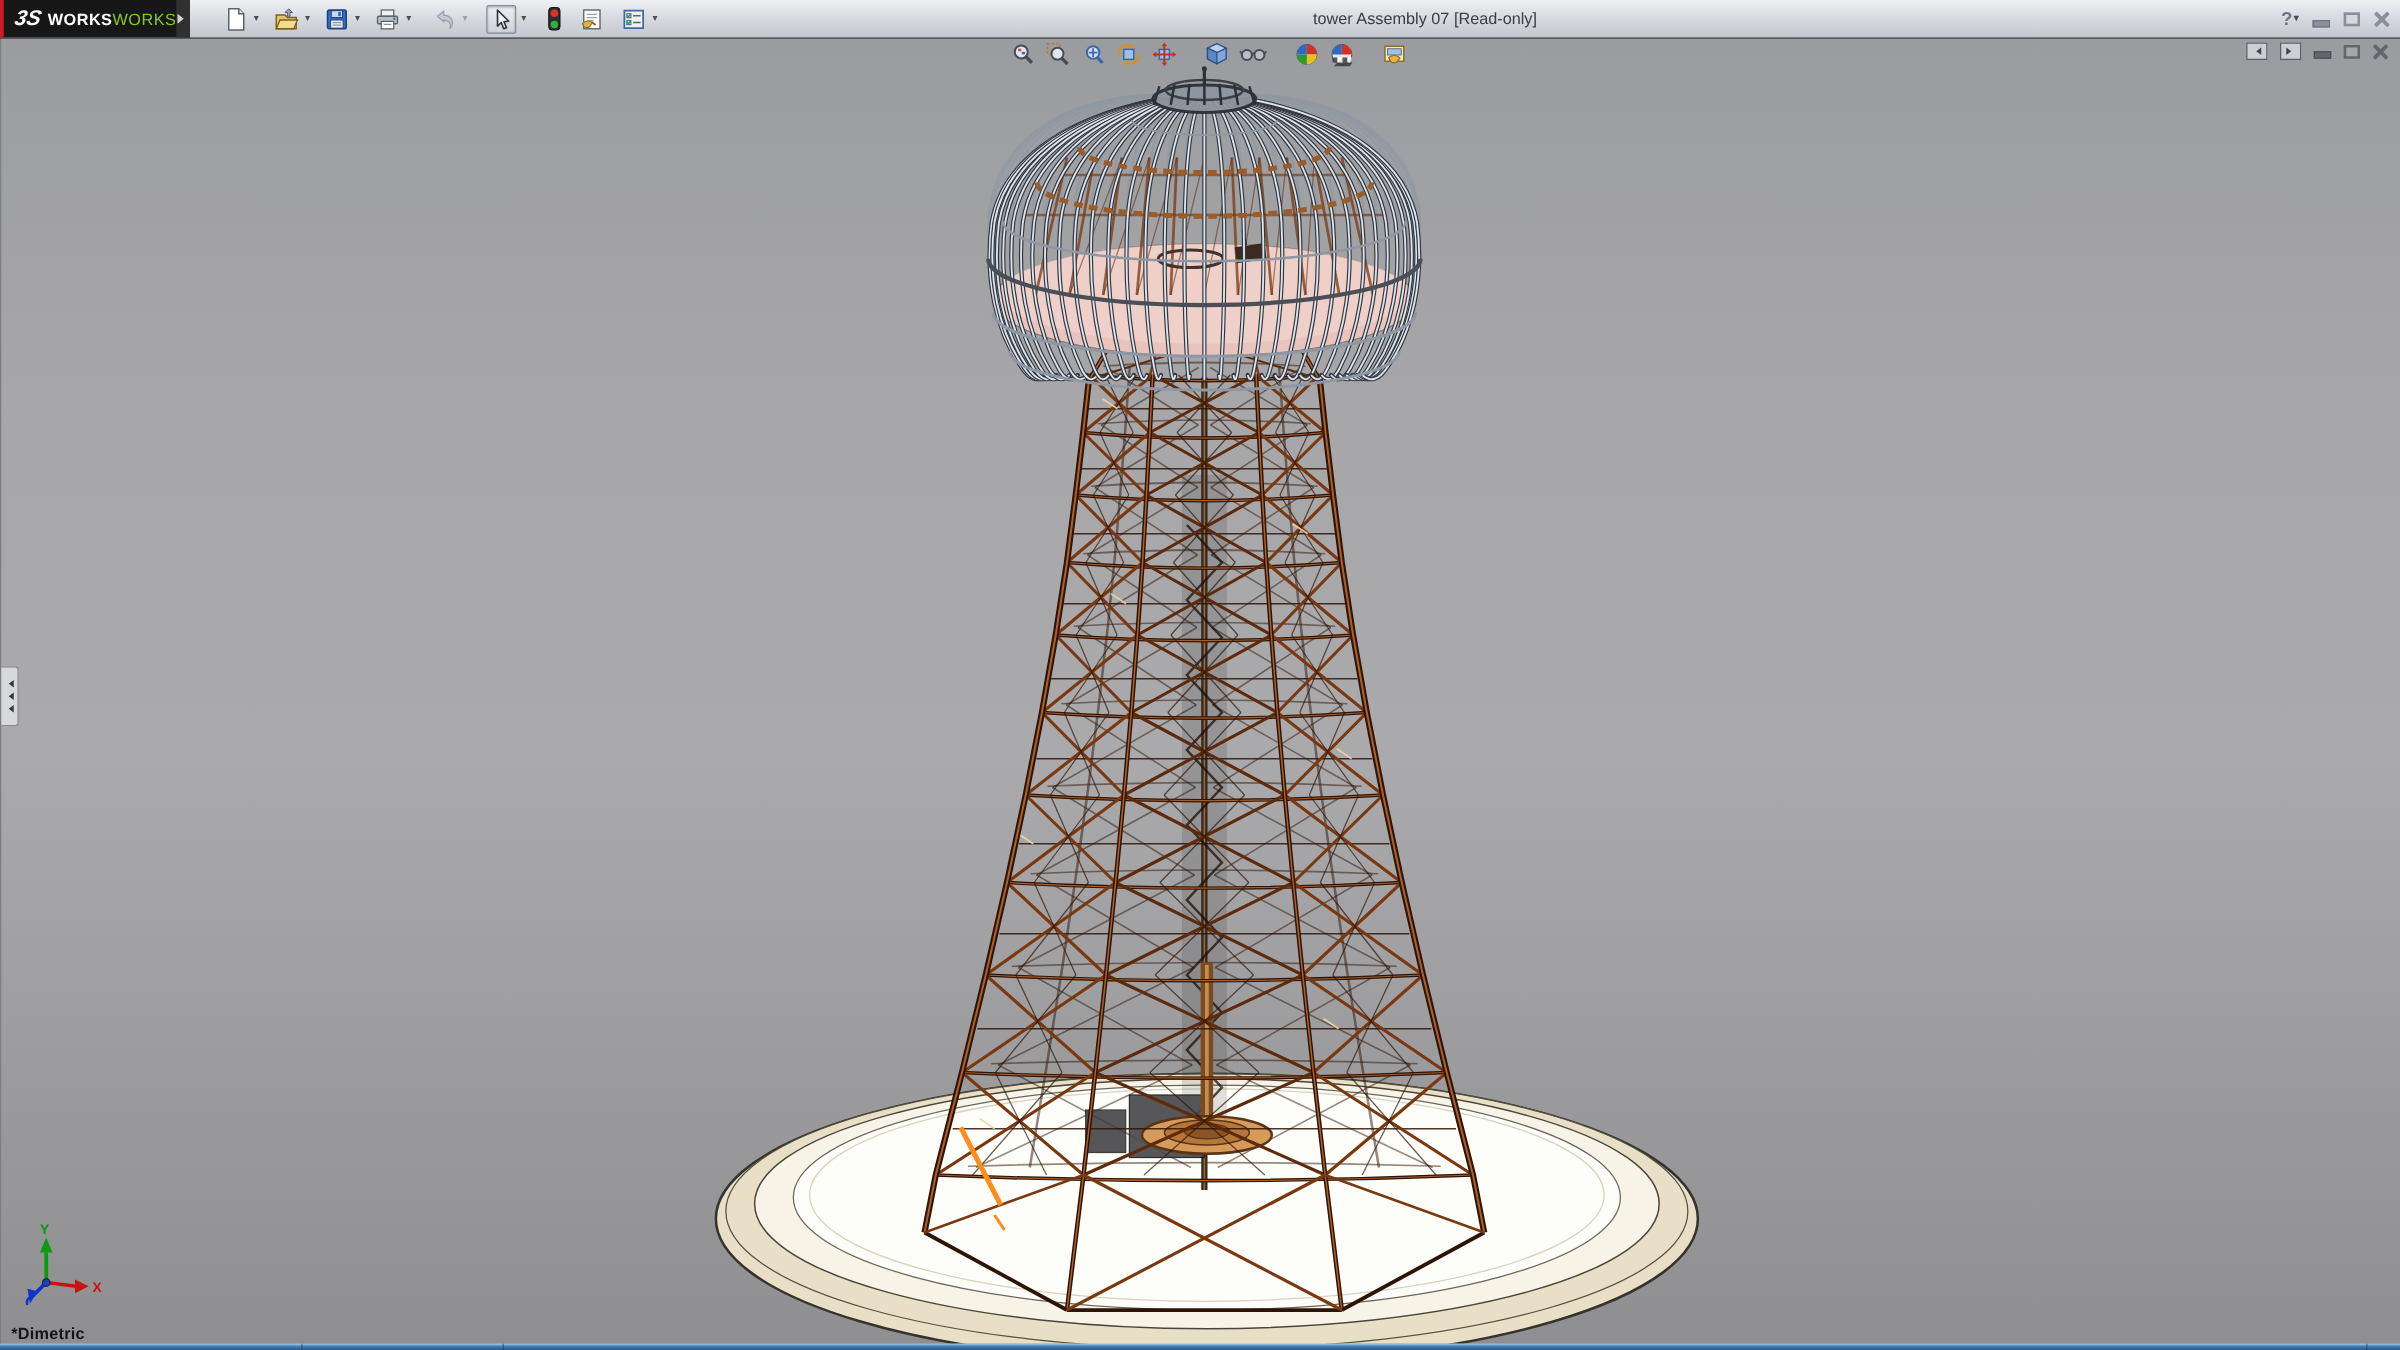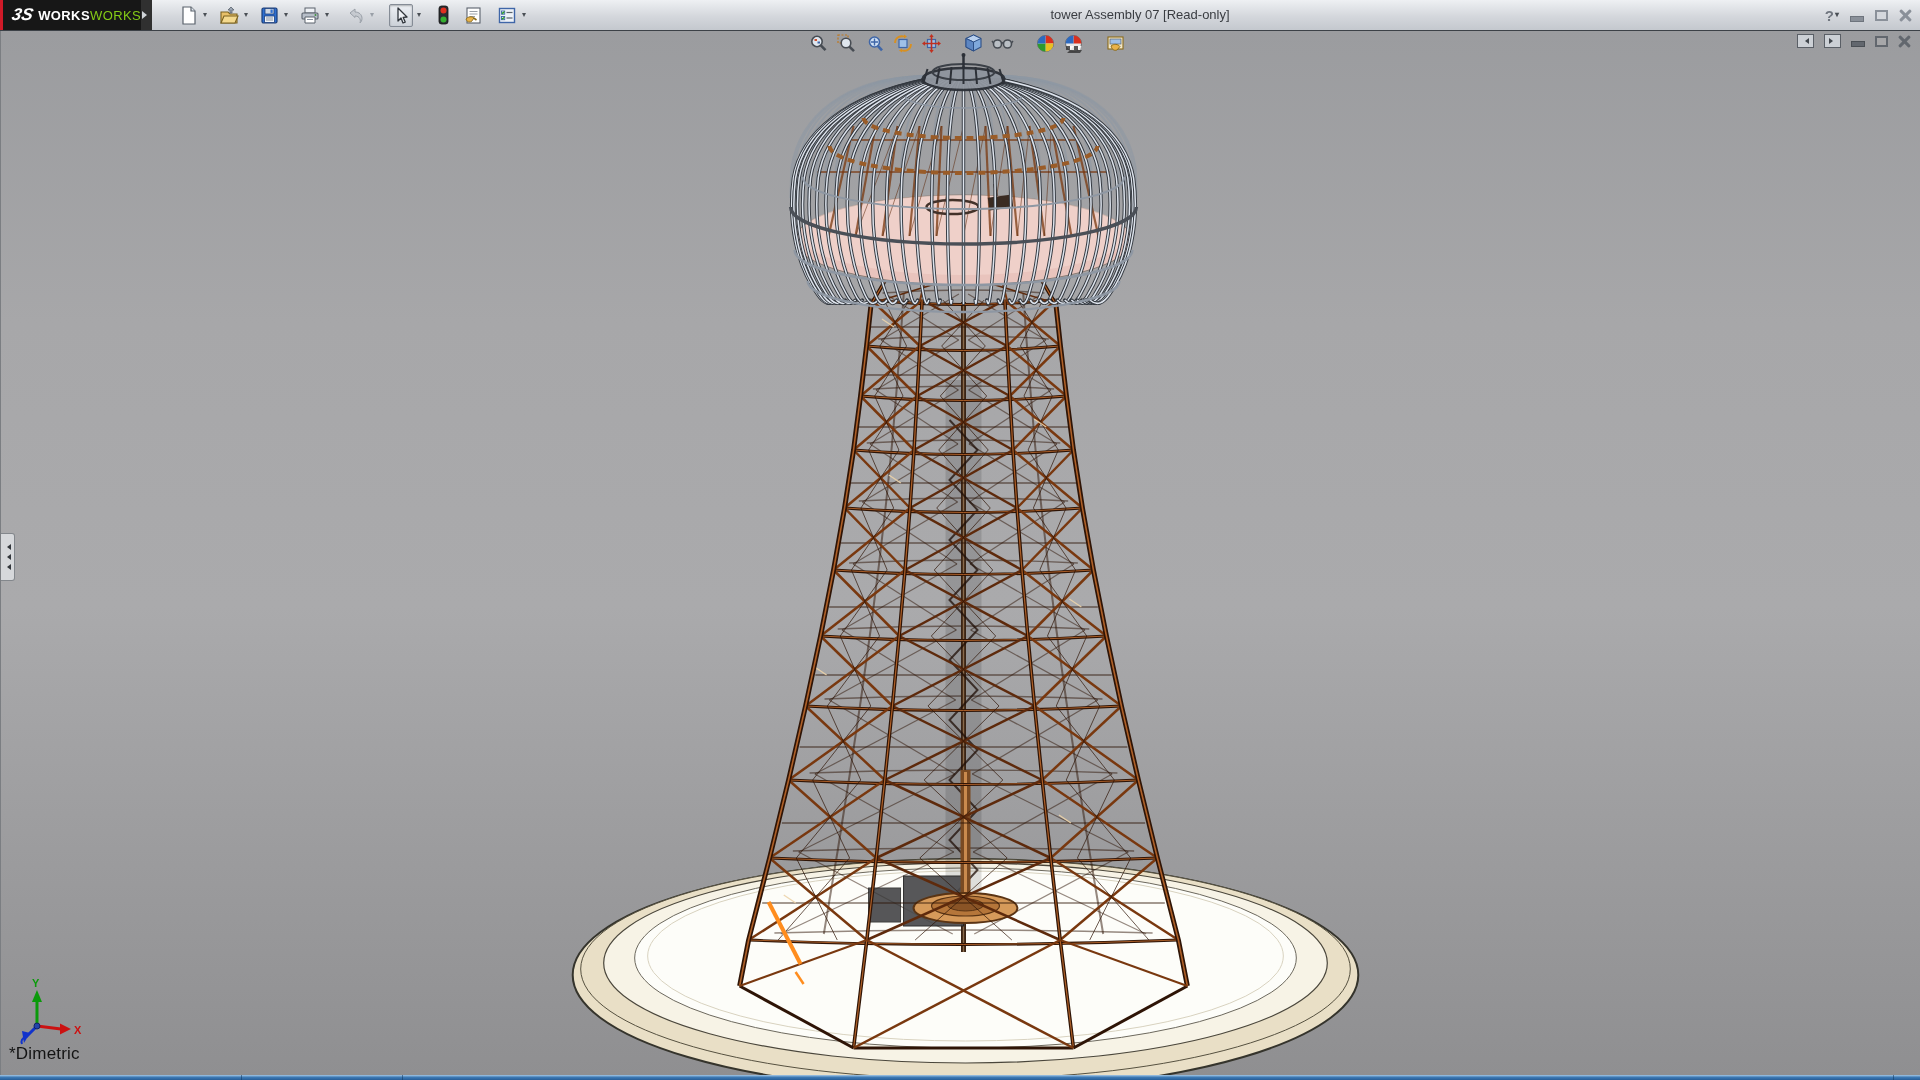--- a/index.html
+++ b/index.html
@@ -65,21 +65,21 @@
   .glyph-restore.d i{border-color:#62676e}
   .glyph-restore.d i:last-child{background:#a7a7a9}
   .glyph-x.d::before,.glyph-x.d::after{background:#62676e}
 
   
   .side-tab{position:absolute;left:0;top:502px;width:13px;height:46px;background:#d6d8db;
     border:1px solid #83878c;border-left:none;border-radius:0 3px 3px 0;
     display:flex;flex-direction:column;justify-content:center;align-items:center;gap:4px;z-index:15}
   .t-left.s{border-right-color:#33373c;border-width:3px;border-right-width:4px}
 
-  .viewlabel{position:absolute;left:8px;bottom:11px;font-size:17px;font-weight:400;
+  .viewlabel{position:absolute;left:8px;bottom:1px;font-size:13px;font-weight:700;
     color:#141414;letter-spacing:.2px;z-index:15}
 
   
   .taskbar{position:absolute;bottom:0;left:0;right:0;height:5px;
     background:linear-gradient(#a8c9e6,#3d7ab5 45%,#265d97);z-index:40}
   .taskbar i{position:absolute;top:0;bottom:0;width:1px;background:rgba(16,56,96,.55)}
 </style>
 </head>
 <body>
 

